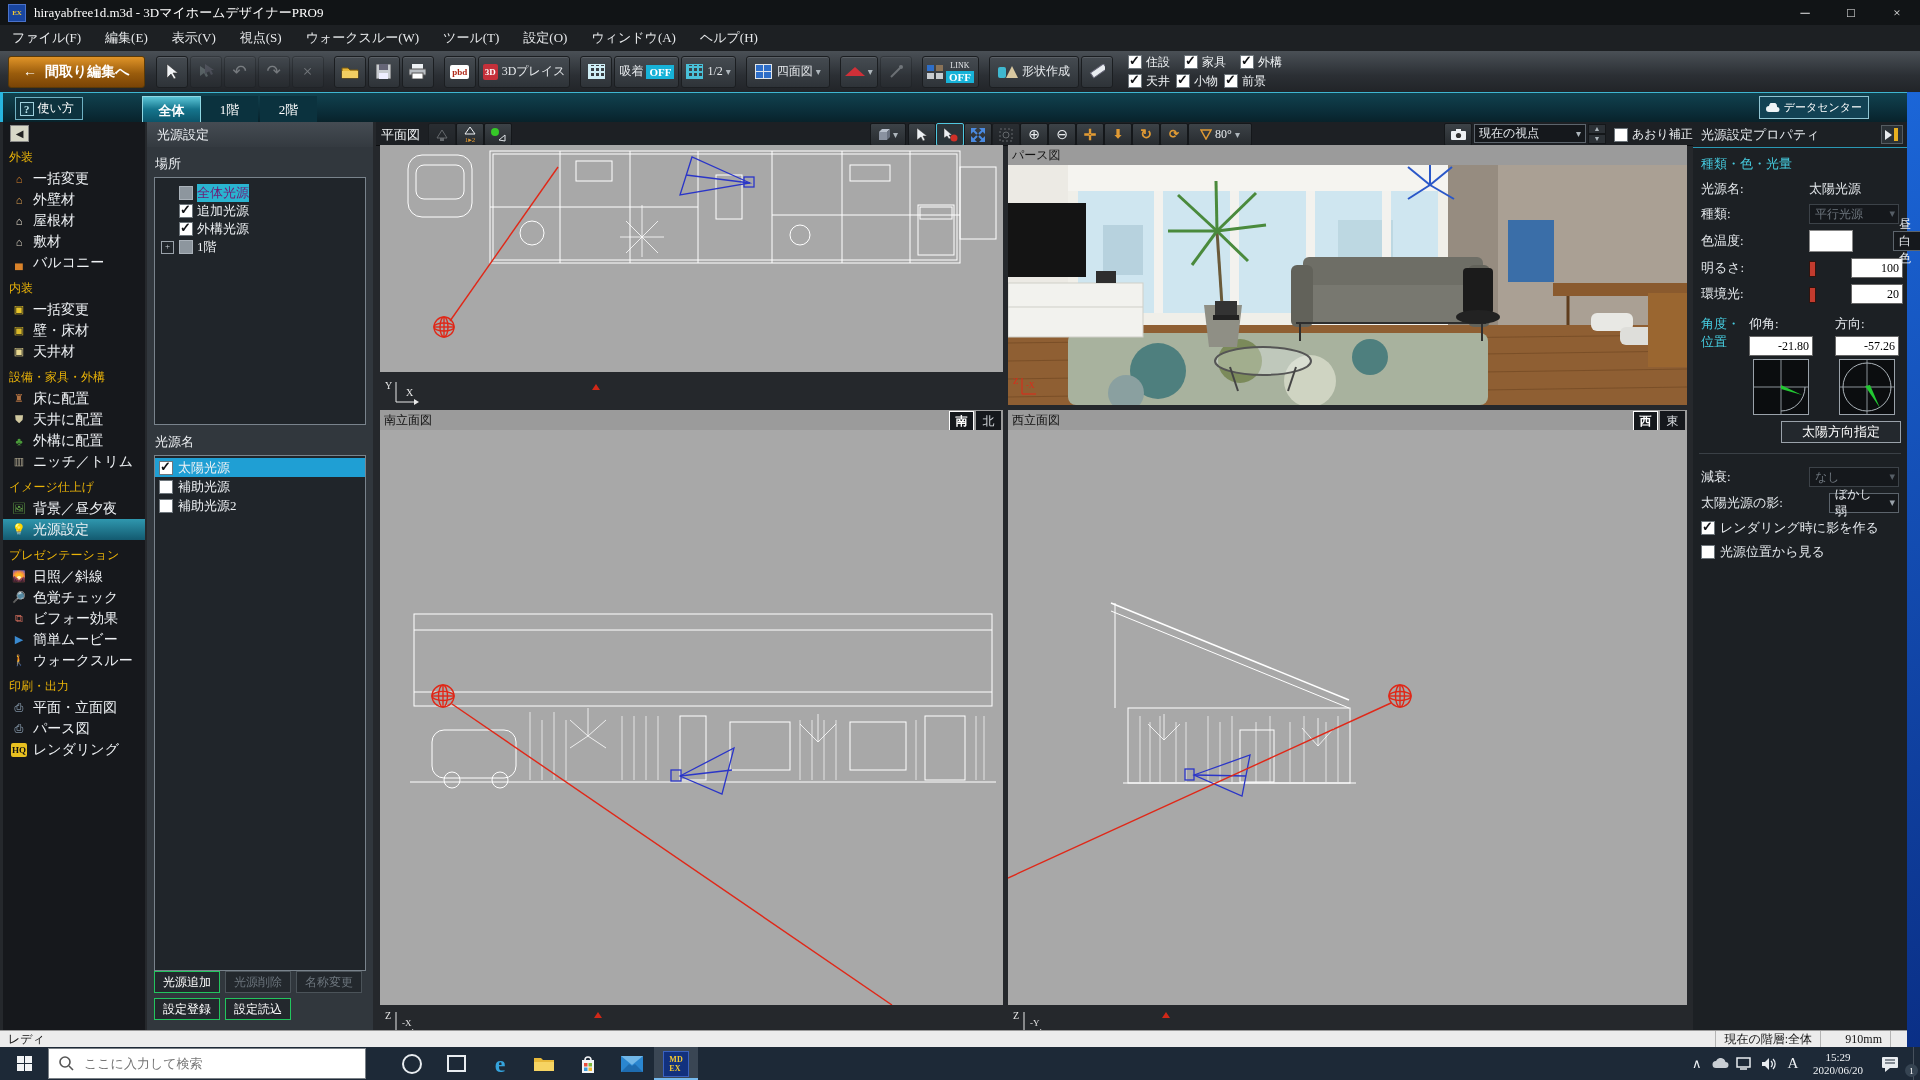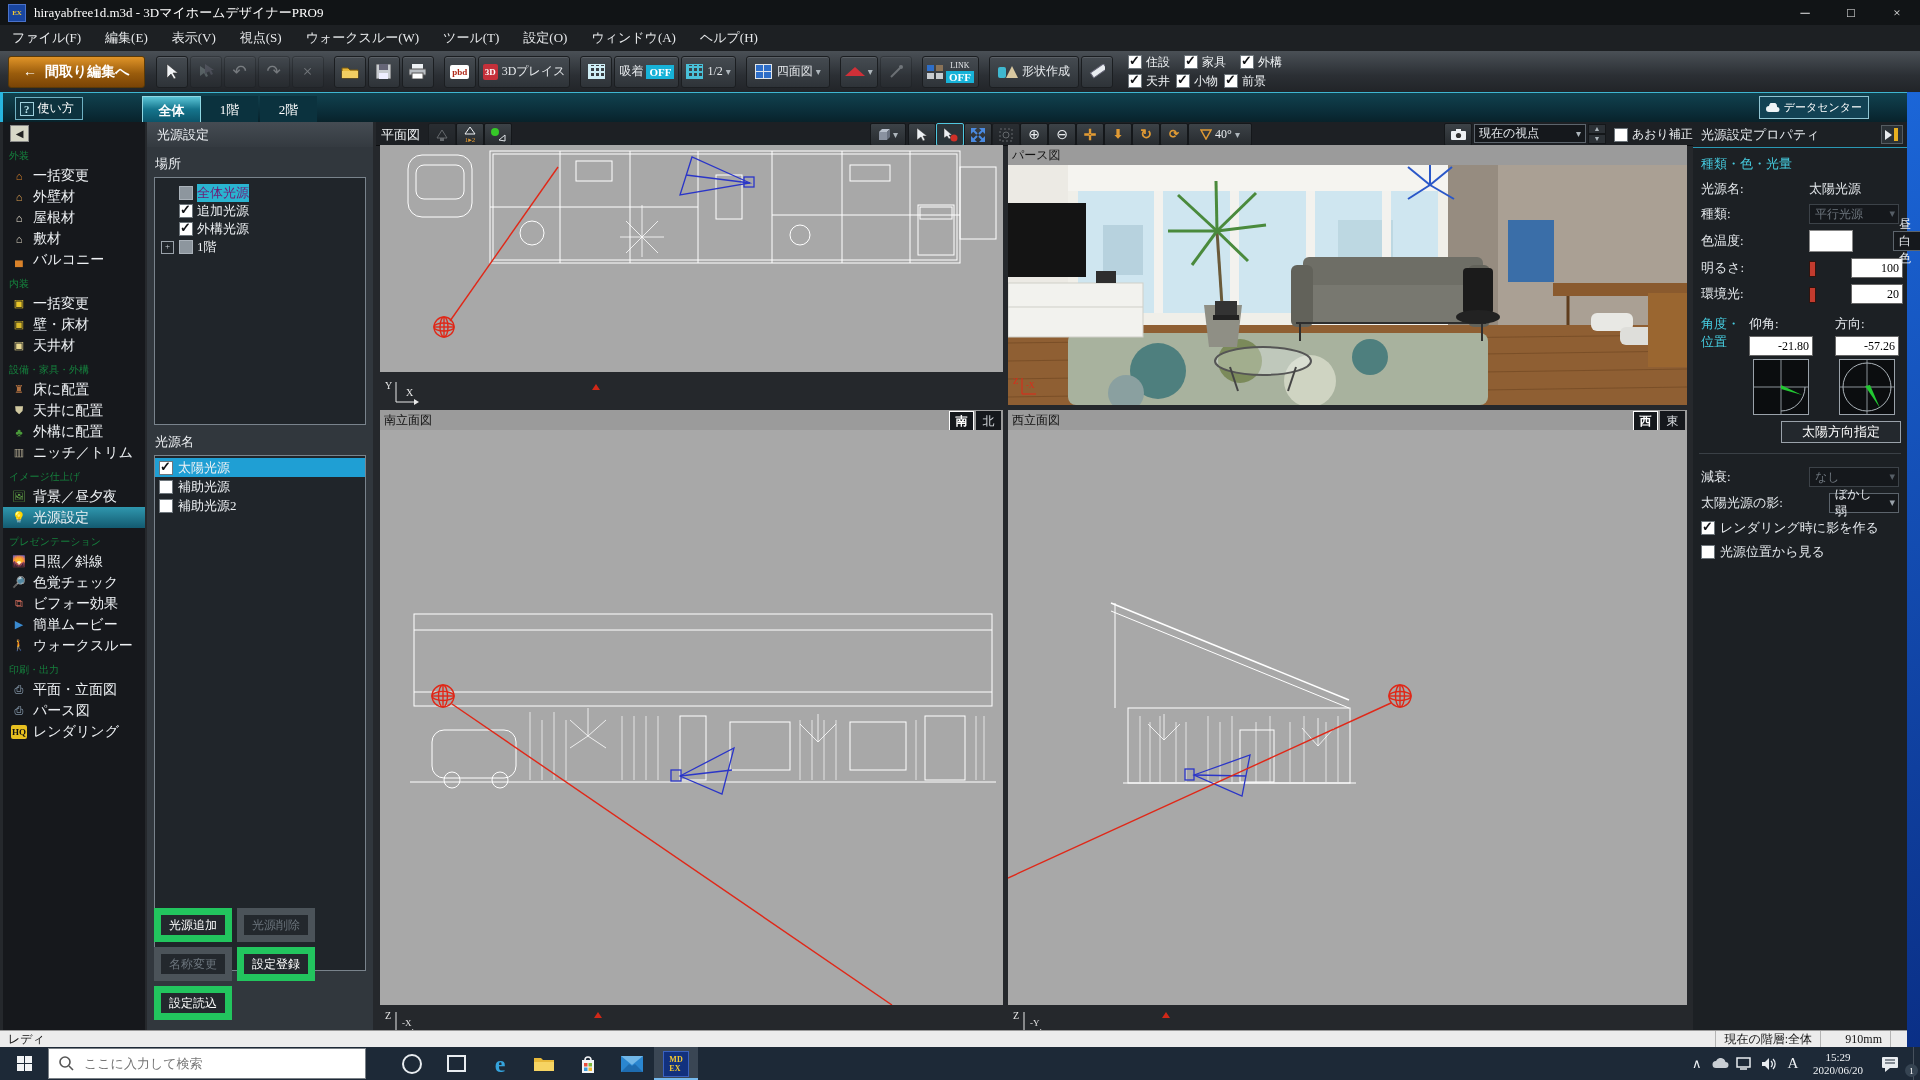--- a/index.html
+++ b/index.html
@@ -51,37 +51,37 @@
   .dcbtn{position:absolute;right:38px;top:3px;height:21px;border:1px solid #8fc4d2;background:#124254;color:#fff;
          font-size:11px;display:flex;align-items:center;gap:4px;padding:0 6px;}
   
   .content{position:absolute;left:0;top:122px;width:1907px;height:908px;background:#25282c;}
   .edgeL{position:absolute;left:0;top:92px;width:3px;height:938px;background:linear-gradient(#28b6e0,#1173a0);}
   .desktop{position:absolute;left:1907px;top:92px;width:13px;height:955px;background:linear-gradient(160deg,#1b66d8,#0a2f86);}
   
   .sidebar{position:absolute;left:3px;top:0;width:142px;height:908px;background:#16181c;color:#eef1f4;font-size:14px;}
   .collapse{position:absolute;left:7px;top:3px;width:17px;height:15px;background:#d8d8c8;color:#222;font-size:10px;
             display:flex;align-items:center;justify-content:center;border:1px solid #888;}
-  .sect{color:#15803d;font-size:10px;padding:7px 0 2px 6px;}
+  .sect{color:#eab308;font-size:12px;padding:7px 0 2px 6px;}
   .sitem{display:flex;align-items:center;gap:6px;padding:1px 0 1px 8px;height:19px;}
   .sitem.selected{background:linear-gradient(#2f97ae,#135a70);}
   .sicon{width:16px;height:14px;flex:none;display:flex;align-items:center;justify-content:center;font-size:11px;}
   
   .lightpanel{position:absolute;left:147px;top:0;width:226px;height:908px;background:#31373d;color:#eef1f4;}
   .lp-head{height:25px;background:linear-gradient(#454c53,#343a40);display:flex;align-items:center;padding-left:10px;font-size:13px;}
   .lp-label{font-size:13px;padding:8px 0 4px 8px;}
   .lp-box{margin:0 7px;background:#20252a;border:1px solid #79838c;}
   .treerow{display:flex;align-items:center;gap:4px;height:18px;padding-left:24px;font-size:13px;}
   .treerow .exp{position:absolute;margin-left:-18px;width:11px;height:11px;border:1px solid #9aa2aa;background:#20252a;color:#cfd6dc;font-size:9px;line-height:9px;text-align:center;}
   .cbg{display:inline-block;width:12px;height:12px;background:#8d969e;border:1px solid #aab2ba;flex:none;}
   .hl-cyan{background:#2ab4d0;color:#701a75;}
   .lrow{display:flex;align-items:center;gap:5px;height:19px;padding-left:4px;font-size:13px;}
   .lrow.sel{background:#1f9fd4;}
   .lp-btns{position:absolute;left:7px;bottom:10px;width:212px;display:flex;flex-wrap:wrap;gap:5px;}
-  .pbtn{width:64px;height:20px;background:#23282d;border:7px solid #22c55e;color:#fff;font-size:12px;
+  .pbtn{width:64px;height:20px;background:#23282d;border:1px solid #22c55e;color:#fff;font-size:12px;
         display:flex;align-items:center;justify-content:center;}
   .pbtn.dis{color:#6b747c;border-color:#4b5359;}
   
   .viewarea{position:absolute;left:376px;top:0;width:1317px;height:908px;background:#25282c;}
   .vtoolbar{position:absolute;left:0;top:0;width:1317px;height:23px;background:#1d2024;border-bottom:1px solid #0c0e10;}
   .vlabel{position:absolute;left:5px;top:4px;color:#f0f3f5;font-size:13px;}
   .vbtn{position:absolute;top:1px;width:26px;height:21px;border:1px solid #14171a;border-radius:2px;
         background:linear-gradient(#3c4247,#272b2f);display:flex;align-items:center;justify-content:center;
         color:#e8ebee;font-size:12px;}
   .vbtn.dis{opacity:.4;}
@@ -564,21 +564,21 @@
         <div class="vbtn orange" style="left:756px">
             <span style="font-size:14px">↻</span>
           </div>
         <div class="vbtn orange" style="left:784px">
             <span style="font-size:12px">⟳</span>
           </div>
         <div class="vbtn" style="left:812px;width:62px">
           <svg width="12" height="11" style="margin-right:3px">
               <polygon points="1,1 11,1 6,10" fill="none" stroke="#e09a34" stroke-width="1.5"></polygon>
             </svg>
-          <span>40°</span>
+          <span>80°</span>
             <span class="ddarrow">▾</span>
         </div>
 
         <div class="vbtn" style="left:1068px">
           <svg width="15" height="11">
               <rect x="0" y="2" width="15" height="9" rx="1" fill="#eef1f4"></rect>
               <rect x="5" y="0" width="5" height="3" fill="#eef1f4"></rect>
               <circle cx="7.5" cy="6.5" r="2.6" fill="#333"></circle>
             </svg>
         </div>

